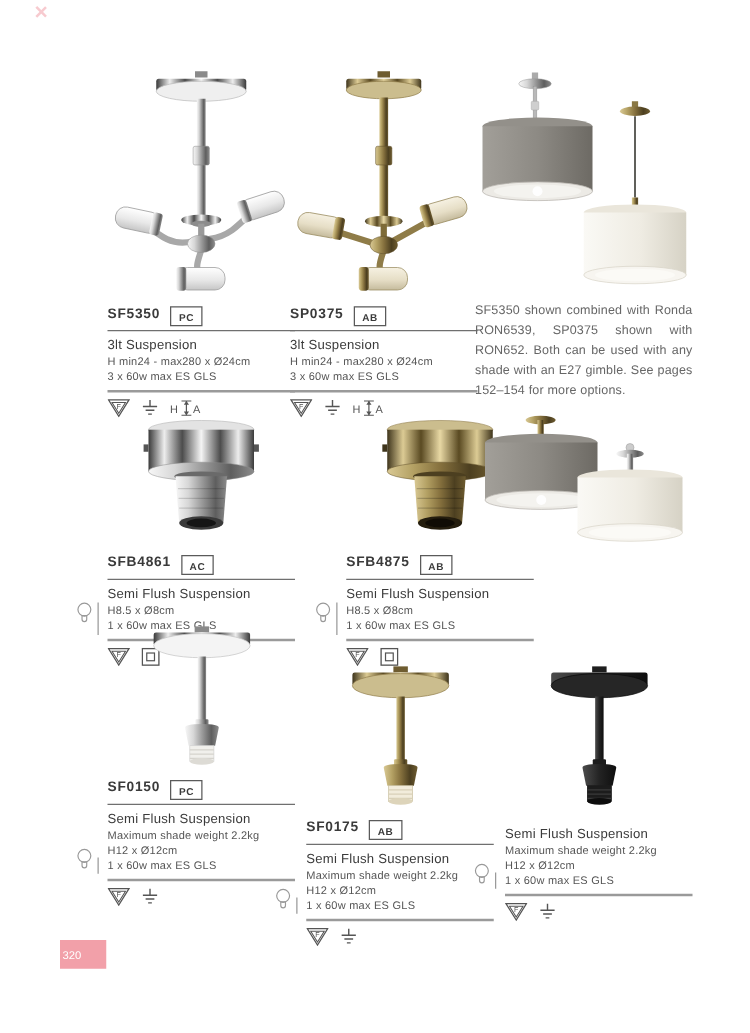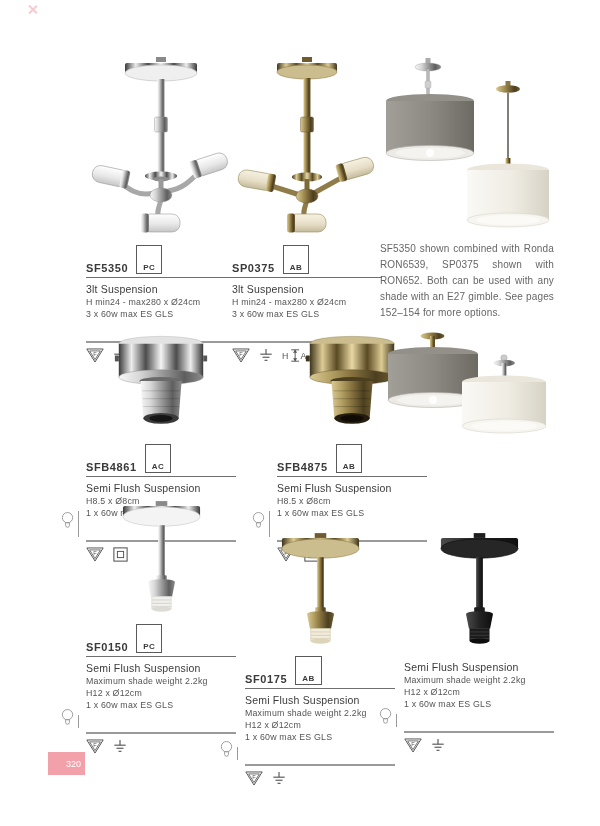--- a/index.html
+++ b/index.html
@@ -10,41 +10,41 @@
   .corner-mark { position:absolute; left:27px; top:4px; width:11px; height:11px; opacity:.55; }
   .corner-mark:before, .corner-mark:after { content:""; position:absolute; left:5px; top:0; width:1.5px; height:11px; background:#f2a0a9; }
   .corner-mark:before { transform:rotate(45deg); }
   .corner-mark:after { transform:rotate(-45deg); }
 
   .cell { position:absolute; width:150px; }
   .cell.wide { width:174px; }
 
   .img-box { display:flex; justify-content:center; align-items:flex-start; }
 
-  .code-row { display:flex; align-items:flex-end; gap:8px; border-bottom:1.5px solid #6f6f6f; padding-bottom:3px; }
+  .code-row { display:flex; align-items:flex-start; gap:8px; border-bottom:1.5px solid #6f6f6f; padding-bottom:3px; }
   .code { font-weight:bold; font-size:11px; letter-spacing:.6px; color:#3a3a3a; }
-  .badge { border:1px solid #5a5a5a; font-size:8px; font-weight:bold; letter-spacing:.5px; padding:17px 6px 1px; color:#3a3a3a; background:#fff; }
+  .badge { border:1px solid #5a5a5a; font-size:8px; font-weight:bold; letter-spacing:.5px; padding:4px 6px 1px; color:#3a3a3a; background:#fff; }
 
   .title { font-weight:normal; font-size:10.5px; color:#3a3a3a; margin:5px 0 2px; letter-spacing:.2px; }
-  .spec-block { position:relative; border-bottom:2px solid #9a9a9a; padding-bottom:20px; }
+  .spec-block { position:relative; border-bottom:2px solid #9a9a9a; padding-bottom:4px; }
   .spec { font-size:8.8px; color:#555; line-height:1.35; letter-spacing:.2px; }
   .icon-row { display:flex; gap:9px; align-items:flex-start; margin-top:5px; height:20px; }
 
   .bulb-wrap { position:absolute; left:-26px; }
   .bulb-rule { position:absolute; left:-8px; width:1px; background:#9a9a9a; }
   .rule-2line { height:26px; bottom:3px; }
   .rule-1line { height:13px; bottom:4px; }
   .bulb-2line { bottom:6px; }
   .bulb-1line { bottom:1px; }
 
   .note { font-size:10px; color:#666; line-height:1.6; text-align:justify; letter-spacing:.15px; }
 
   .footer { position:absolute; top:752px; left:48px; display:flex; align-items:center; }
   .page-num-box { width:37px; height:23px; background:#f2a0a9; color:#fff; font-size:9px;
-    display:flex; align-items:center; justify-content:flex-end; padding-right:4px; }
+    display:flex; align-items:center; justify-content:flex-end; padding-right:20px; }
   .section-label { margin-left:11px; color:#f2a0a9; font-size:10px; letter-spacing:3.2px; }
 </style>
 </head>
 <body>
 
 <svg width="0" height="0" style="position:absolute" aria-hidden="true">
   <defs>
     <linearGradient id="chromeH" x1="0" y1="0" x2="1" y2="0">
       <stop offset="0" stop-color="#f7f7f7"></stop>
         <stop offset=".25" stop-color="#d7d7d7"></stop>

